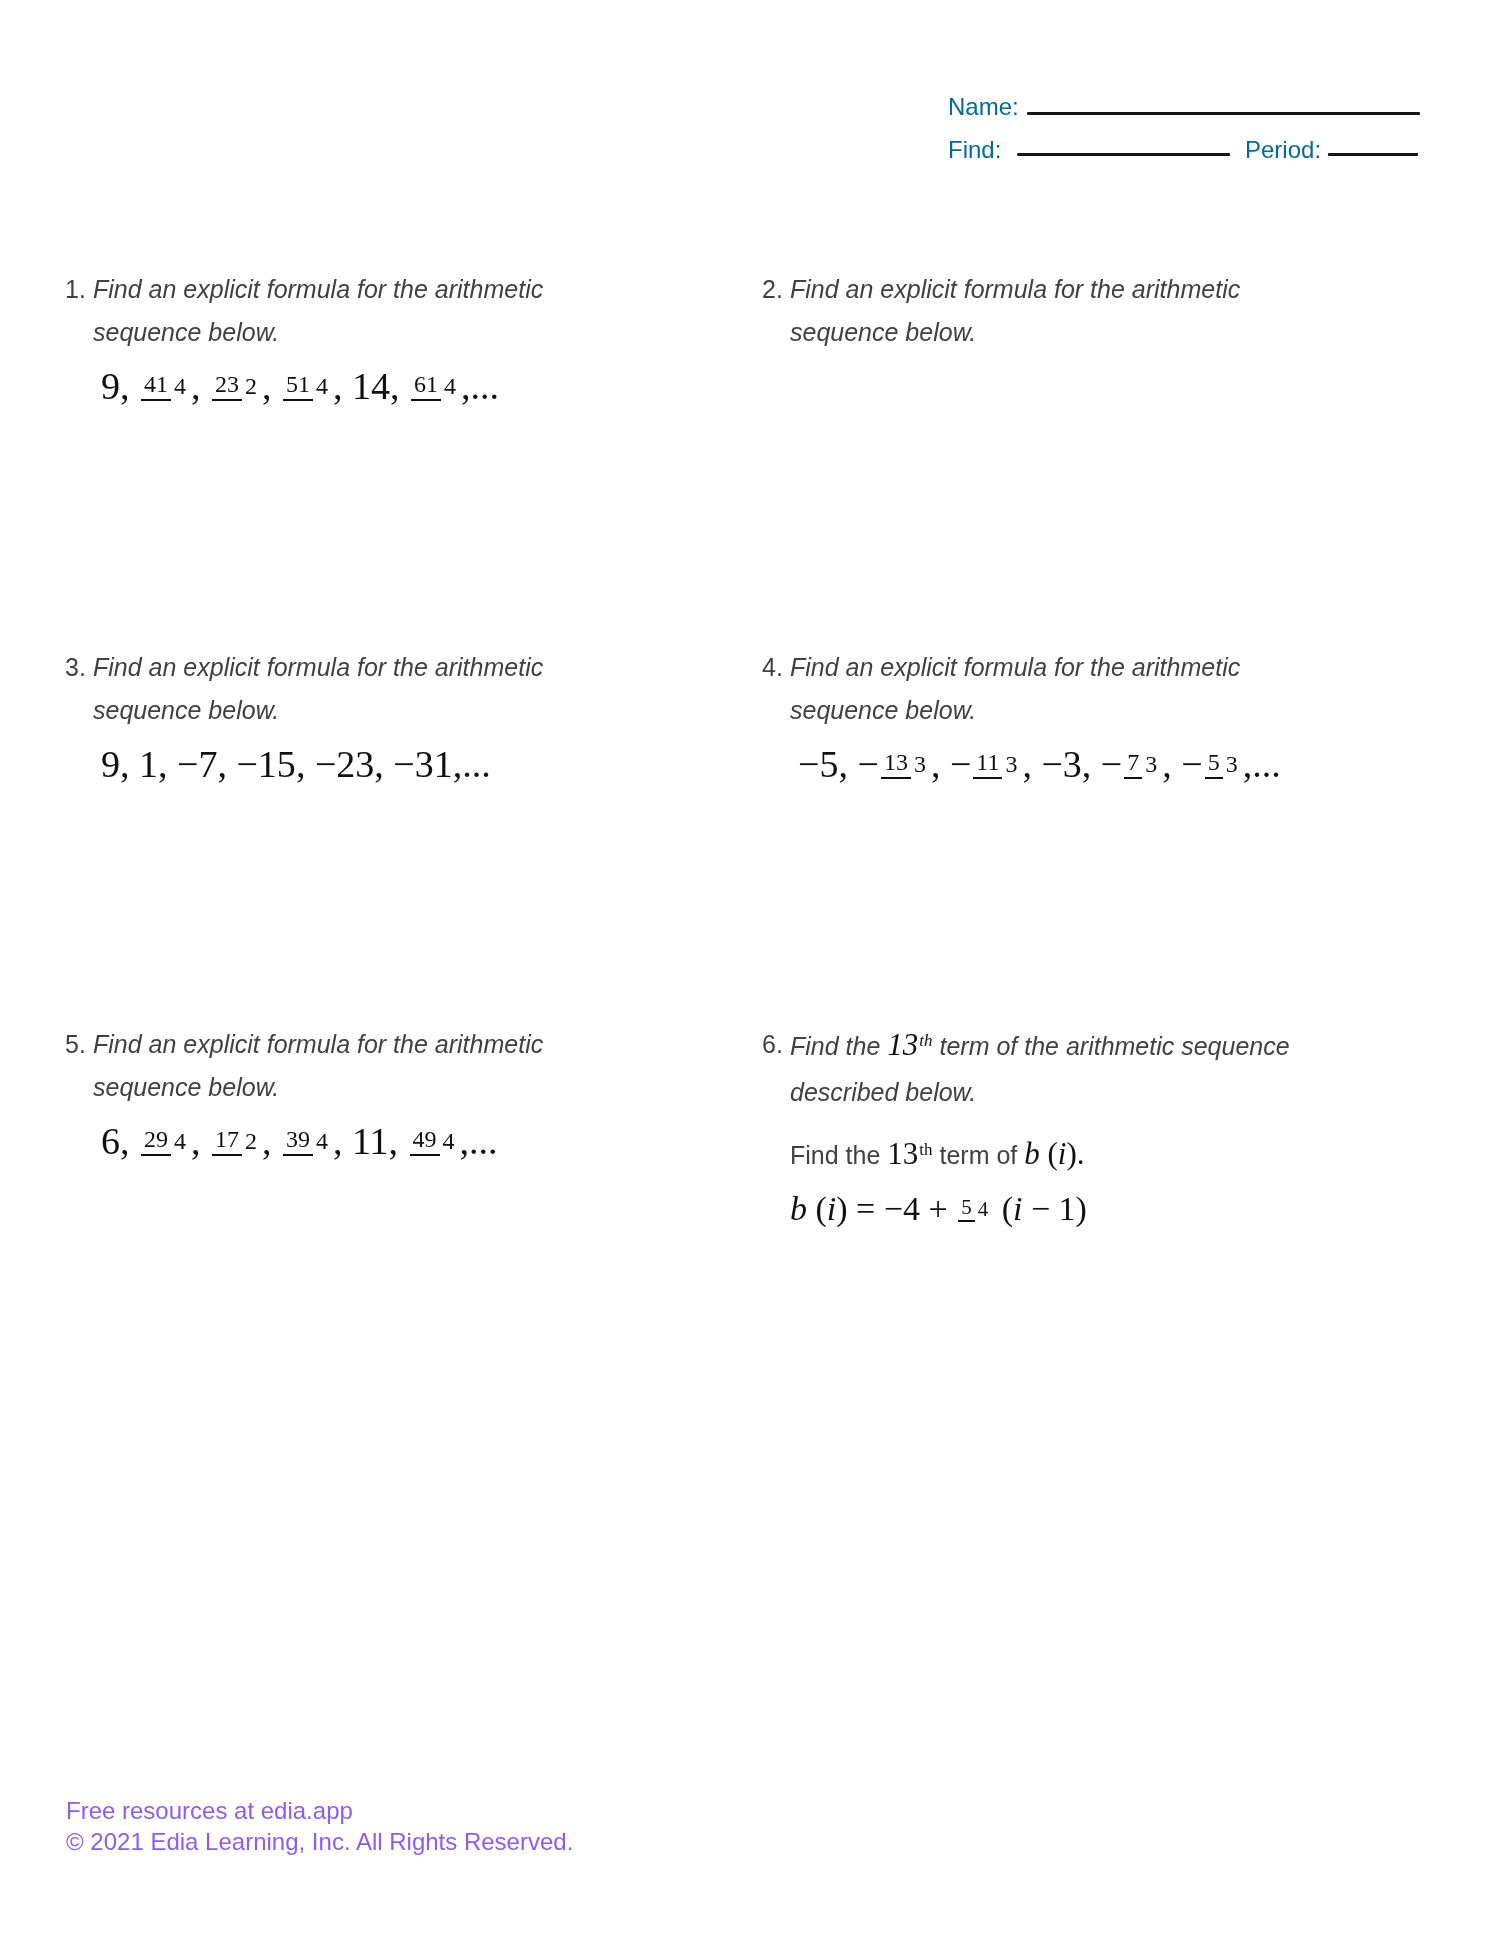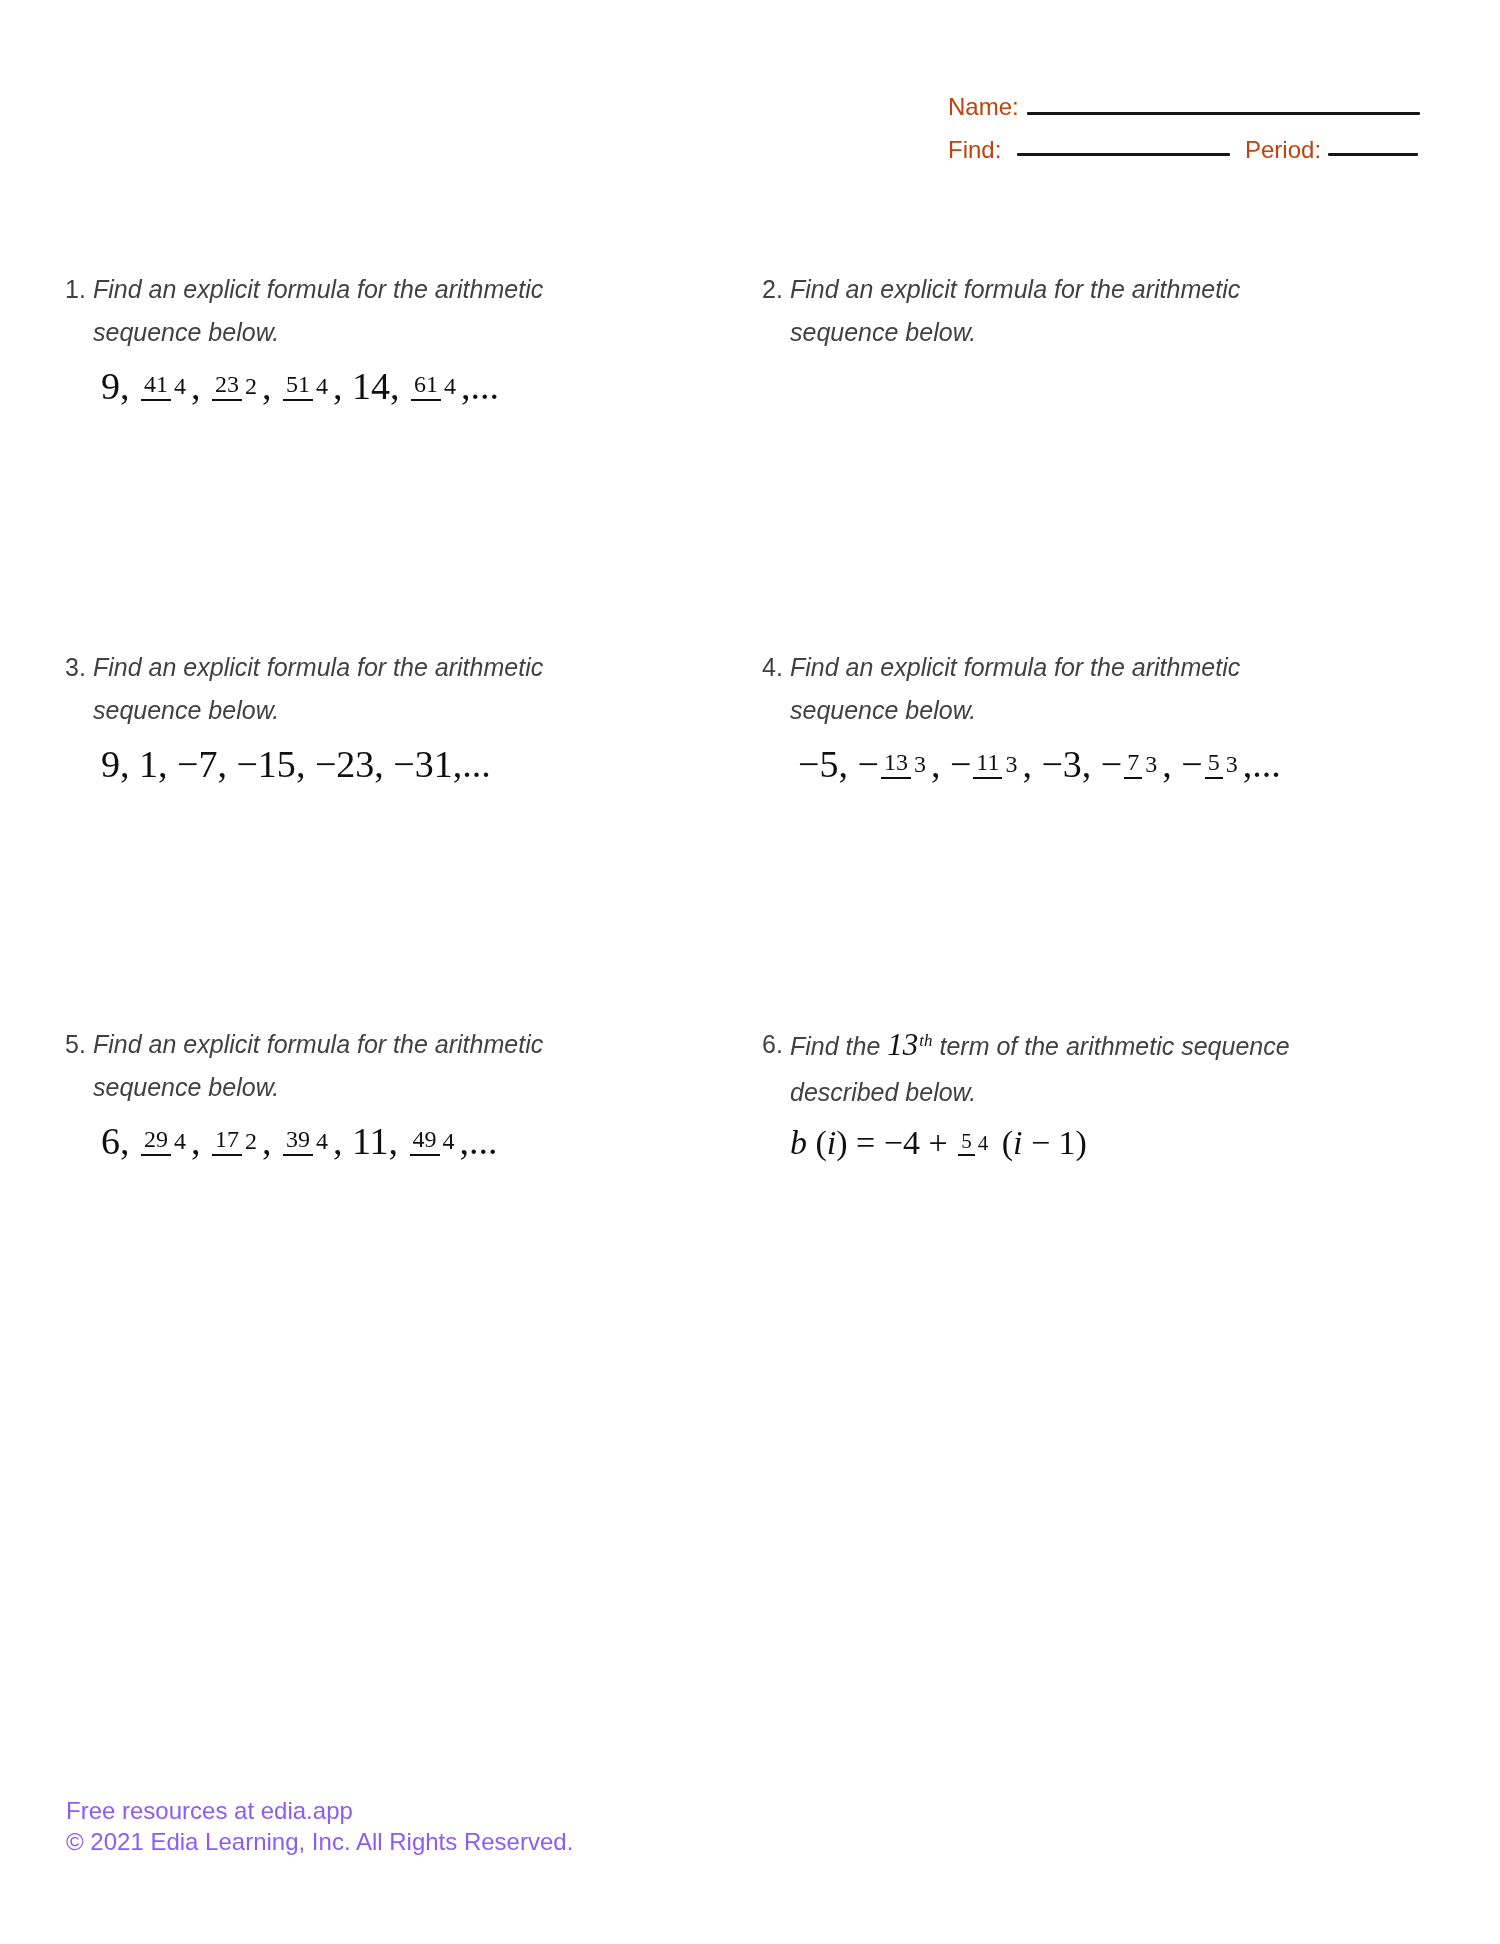--- a/index.html
+++ b/index.html
@@ -6,21 +6,21 @@
   html,body { background:#e8e8e8; }
   body { font-family:"Liberation Sans", sans-serif; }
   .page {
     position:relative; width:1500px; height:1944px;
     background:#ffffff; margin:0 auto; overflow:hidden;
   }
 
   
   .title-block { position:absolute; left:65px; top:70px;
     font-size:27px; font-weight:700; color:#2e2e2e; line-height:44px; letter-spacing:0.2px; }
-  .field-label { position:absolute; font-size:24px; color:#c2410c; white-space:nowrap; }
+  .field-label { position:absolute; font-size:24px; color:#0369a1; white-space:nowrap; }
   .blank-line { position:absolute; height:3px; background:#161616; border-radius:1px; }
 
   
   .problem { position:absolute; display:flex; align-items:flex-start; }
   .pnum { width:28px; flex:0 0 28px; font-size:25px; color:#414141; line-height:43px; }
   .pbody { width:500px; }
   .statement { font-size:25px; color:#414141; line-height:43px;font-style:italic; }
   .mathline {
     font-family:"Liberation Serif","DejaVu Serif",serif;
     font-size:38px; color:#101010; line-height:48px; margin-top:8px; padding-left:8px;
@@ -153,20 +153,23 @@
     </div>
   </div>
 
   <div class="problem" style="left:762px; top:1023px;">
     <div class="pnum">6.</div>
     <div class="pbody" style="width:620px;">
       <div class="statement">
         <span>Find the </span><span class="m13">13</span><span class="msup">th</span><span> term of the arithmetic sequence</span><br>
         <span>described below.</span>
       </div>
+      <div class="subline">
+        <span>Find the </span><span class="m13">13</span><span class="msup">th</span><span> term of </span><span><span class="mit">b</span><span class="mrm"> (</span><span class="mit">i</span><span class="mrm">)</span></span><span class="mrm">.</span>
+      </div>
       <div class="mathline p6eq"><span class="mit">b</span><span class="mrm"> (</span><span class="mit">i</span><span class="mrm">) = −4 + </span><span class="frac">
             <span class="fn">5</span>
             <span class="fd">4</span>
           </span><span class="mrm"> (</span><span class="mit">i</span><span class="mrm"> − 1)</span></div>
     </div>
   </div>
 
   <div class="footer">
     <div>Free resources at edia.app</div>
     <div>© 2021 Edia Learning, Inc. All Rights Reserved.</div>

